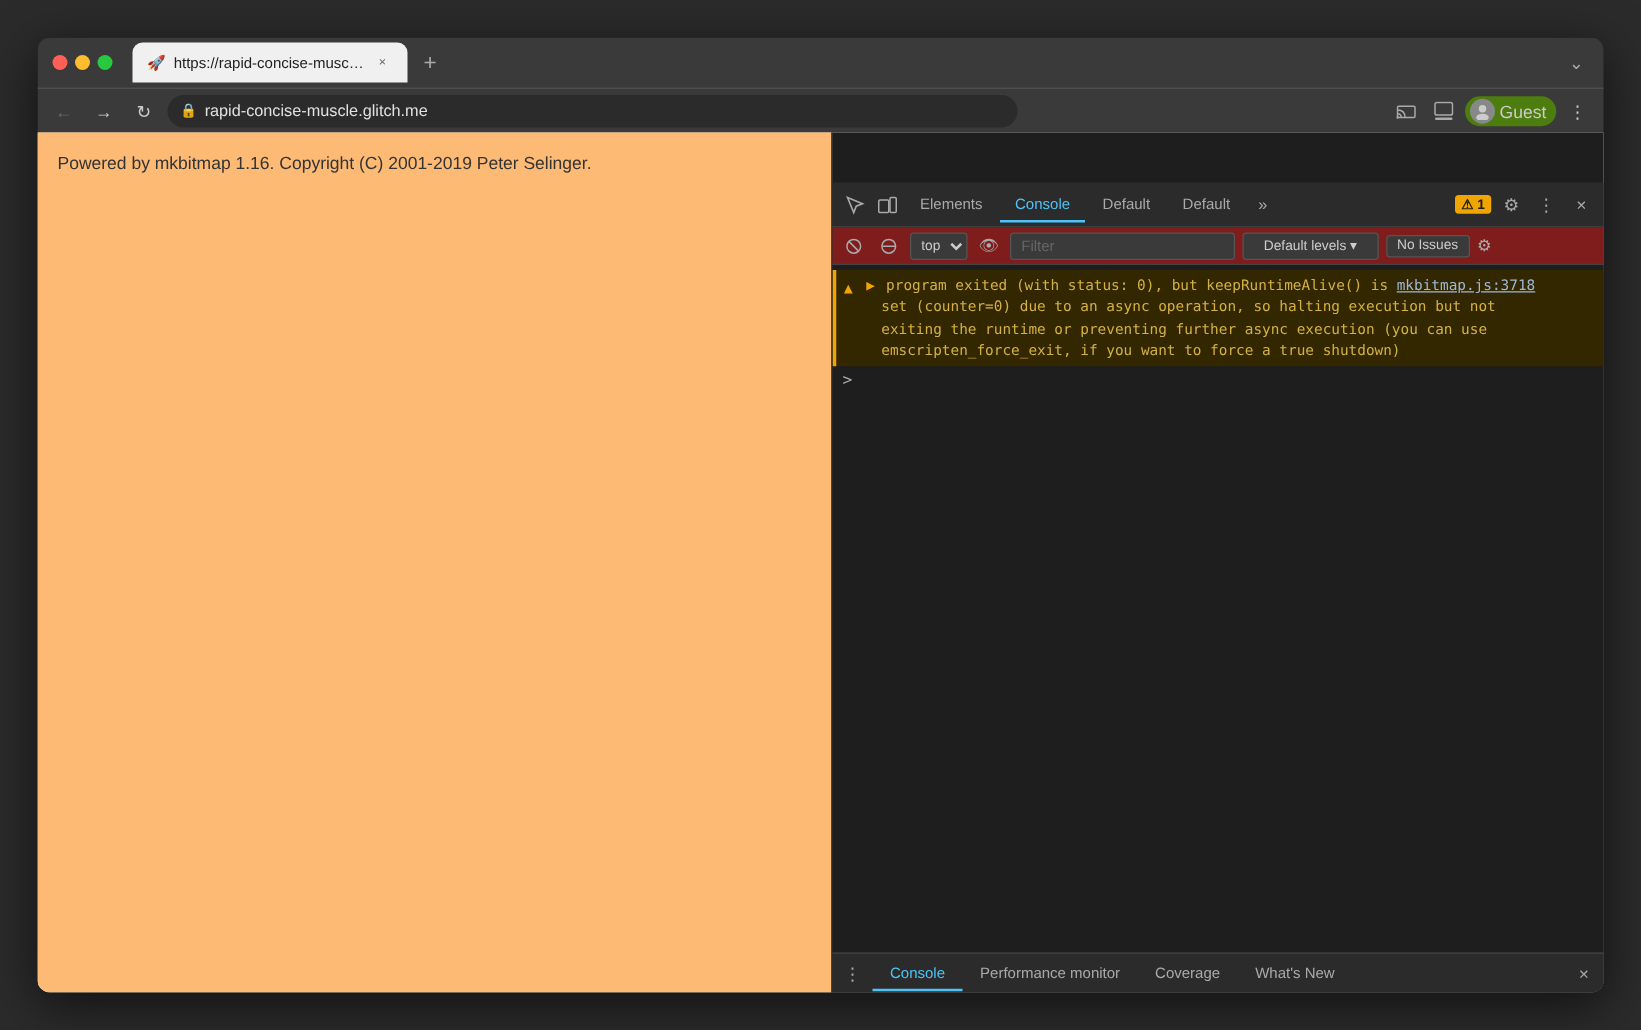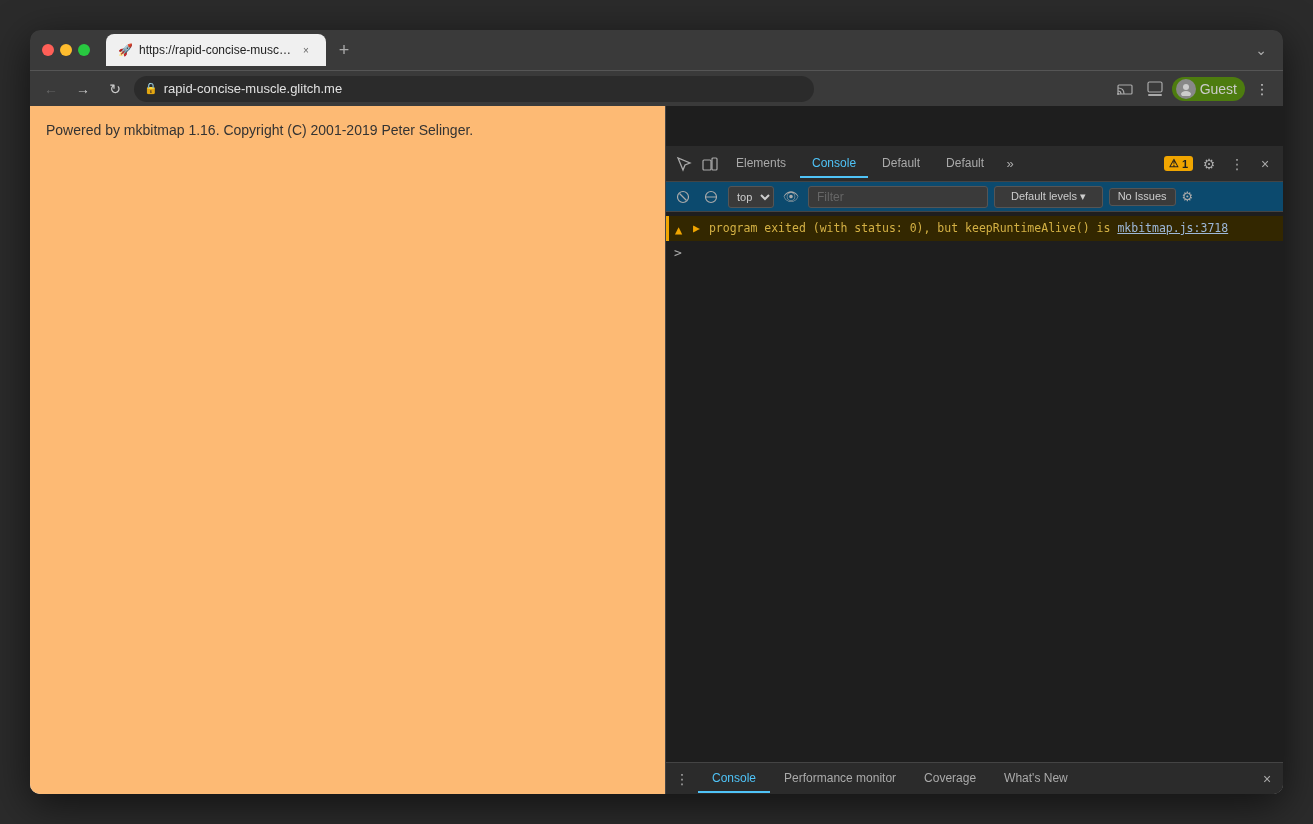--- a/index.html
+++ b/index.html
@@ -293,21 +293,21 @@
       align-items: center;
       justify-content: center;
       border-radius: 3px;
       color: #aaa;
       font-size: 14px;
       cursor: pointer;
     }
 
     
     .console-filter-bar {
-      background: #0c4a6e;
+      background: #7f1d1d;
       height: 30px;
       display: flex;
       align-items: center;
       padding: 0 6px;
       gap: 6px;
       border-bottom: 1px solid #444;
     }
 
     .filter-btn {
       width: 22px;
@@ -617,20 +617,21 @@
         <div class="filter-gear">⚙</div>
       </div>
 
       <div class="console-content">
         <div class="console-warning-entry">
           <span class="warn-icon">▲</span>
           <span class="warn-arrow">▶</span>
           <span>program exited (with status: 0), but keepRuntimeAlive() is </span>
           <span class="console-link">mkbitmap.js:3718</span>
           <br>
+          <span style="display:block; padding-left:12px;">set (counter=0) due to an async operation, so halting execution but not<br>exiting the runtime or preventing further async execution (you can use<br>emscripten_force_exit, if you want to force a true shutdown)</span>
         </div>
 
         <div class="console-cursor-line">
           <span class="console-prompt">&gt;</span>
           <span style="flex:1; font-size:12px; color:#ccc; cursor:text;"></span>
         </div>
       </div>
 
       <div class="devtools-bottom-tabs">
         <div class="bottom-tab-dots">⋮</div>

